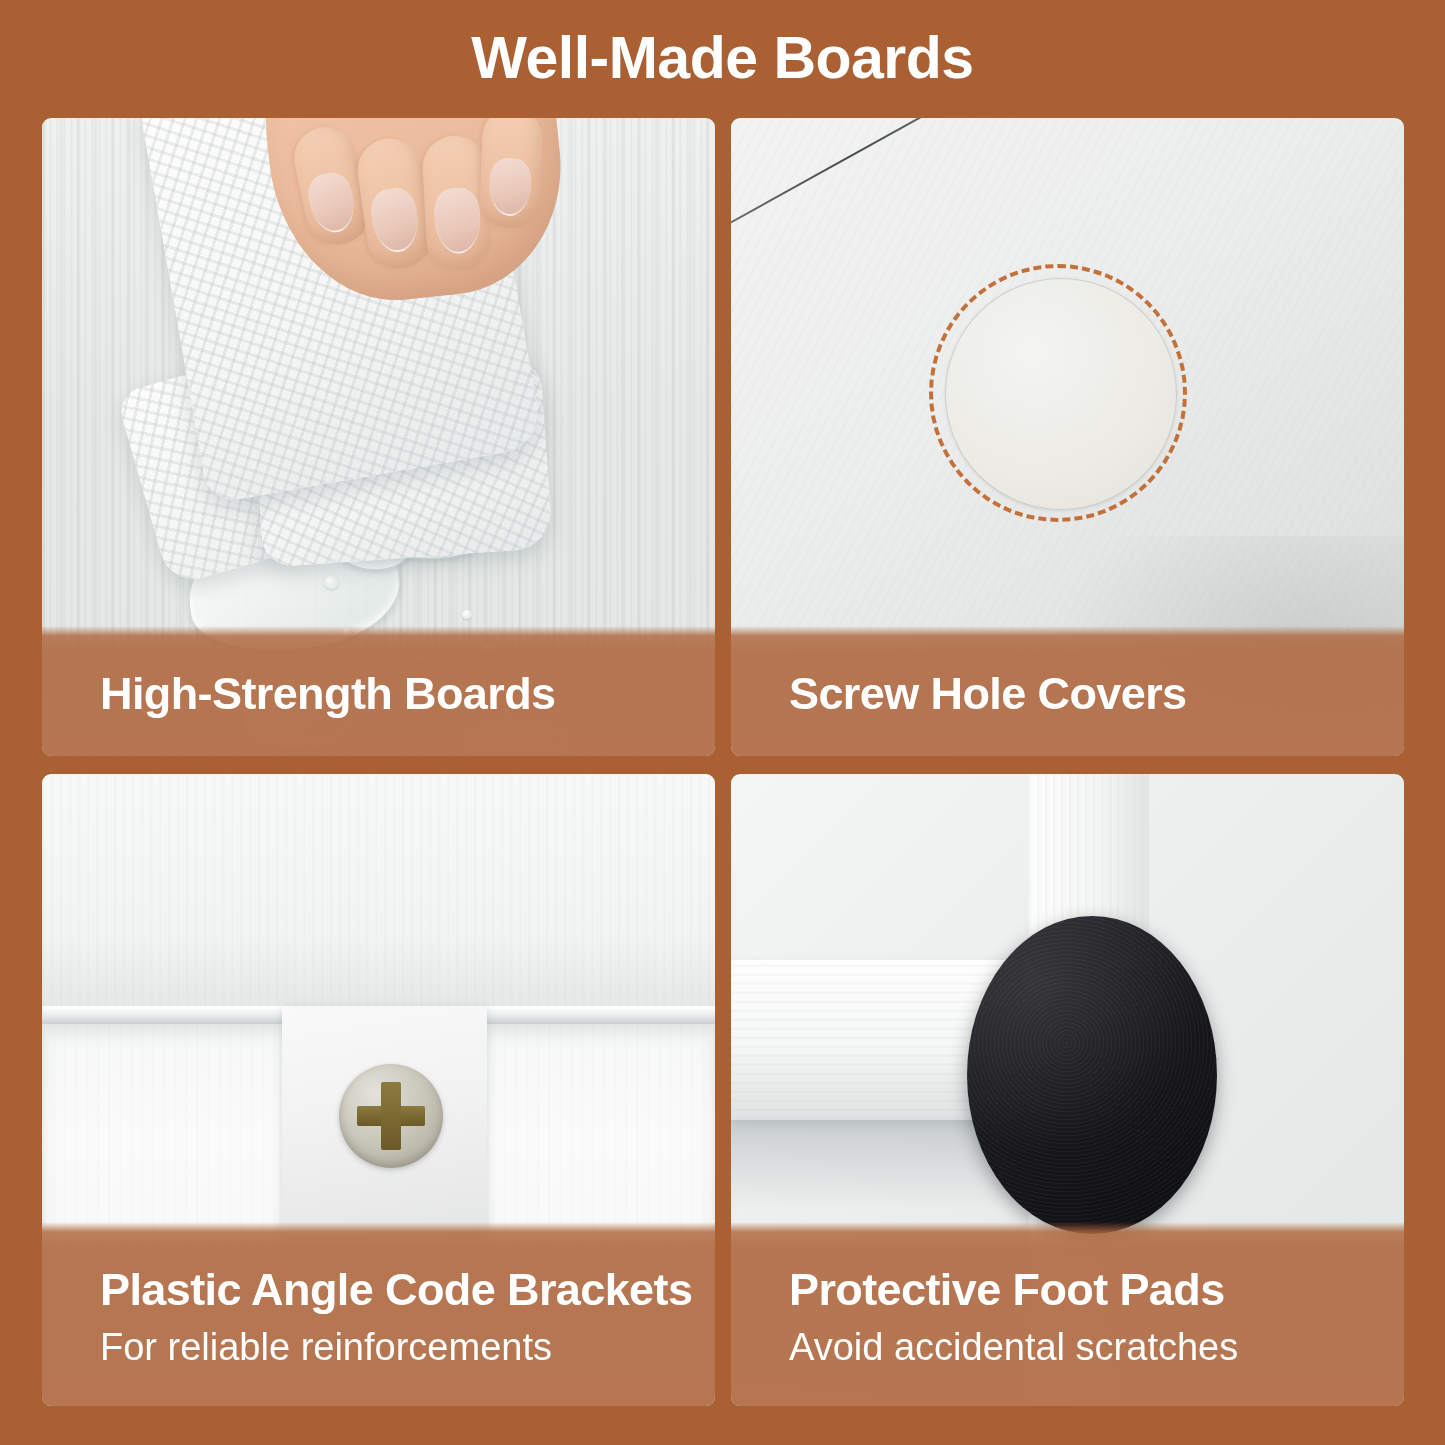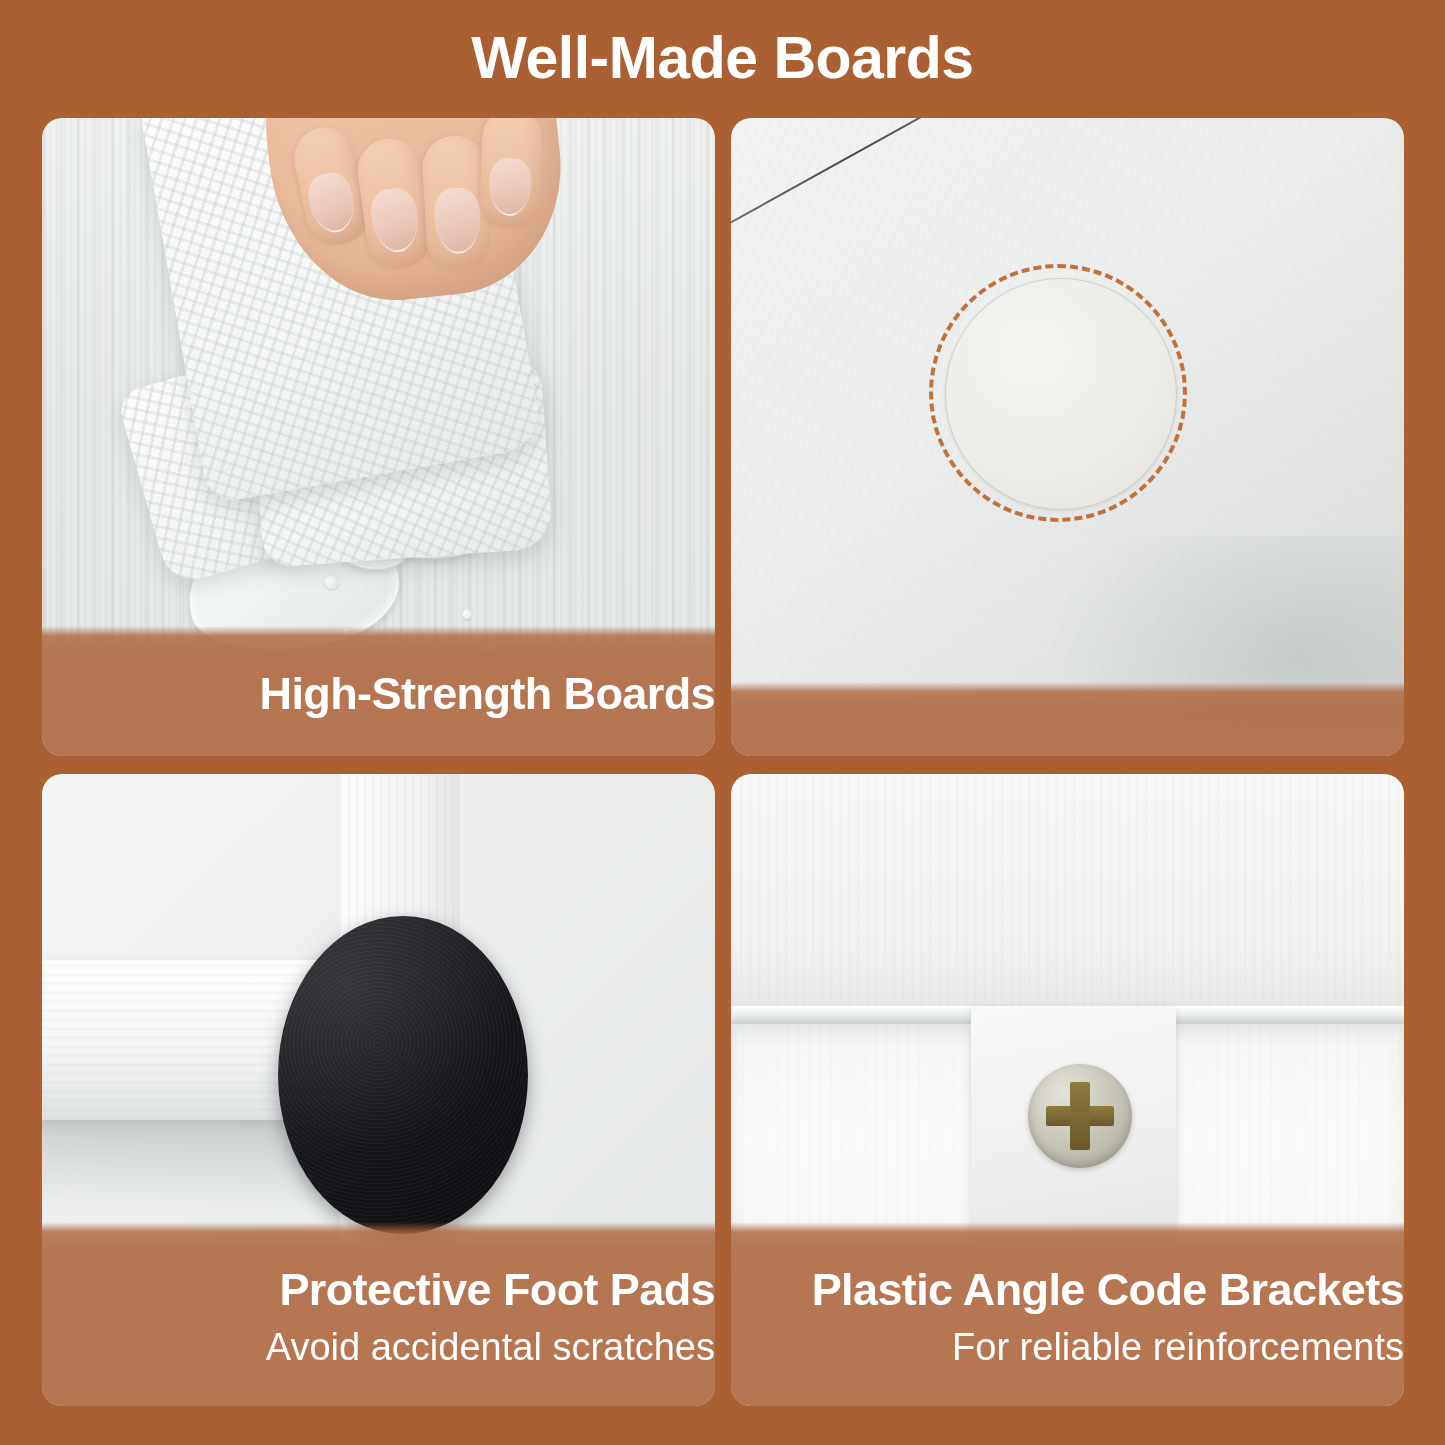--- a/index.html
+++ b/index.html
@@ -43,24 +43,23 @@
     height: 1288px;
     display: grid;
     grid-template-columns: 673px 673px;
     grid-template-rows: 638px 632px;
     column-gap: 16px;
     row-gap: 18px;
   }
 
   .card {
     position: relative;
-    border-radius: 20px;
+    border-radius: 9px;
     overflow: hidden;
     background: #4d7c0f;
-    text-align: right;
   }
 
   
   .photo {
     position: absolute;
     inset: 0;
     overflow: hidden;
   }
 
   
@@ -407,35 +406,21 @@
     <div class="card">
       <div class="photo">
         <div class="panel-plain"></div>
         <div class="seam"></div>
         <div class="soft-shadow-tr"></div>
         <div class="cover-disc"></div>
         <div class="dashed-ring"></div>
       </div>
 
       <div class="caption">
-      </div>
-    </div>
-
-    <div class="card">
-      <div class="photo">
-        <div class="bg-wall"></div>
-        <div class="leg-vert"></div>
-        <div class="rail-horiz"></div>
-        <div class="under-shadow"></div>
-        <div class="foot-pad"></div>
-      </div>
-
-      <div class="caption">
-        <div class="caption-title">Protective Foot Pads</div>
-        <div class="caption-sub">Avoid accidental scratches</div>
+        <div class="caption-title">Screw Hole Covers</div>
       </div>
     </div>
 
     <div class="card">
       <div class="photo">
         <div class="panel-bottom"></div>
         <div class="panel-top"></div>
         <div class="panel-edge"></div>
         <div class="bracket"></div>
         <div class="screw">
@@ -443,14 +428,29 @@
           <div class="screw-cross-v"></div>
         </div>
       </div>
 
       <div class="caption">
         <div class="caption-title">Plastic Angle Code Brackets</div>
         <div class="caption-sub">For reliable reinforcements</div>
       </div>
     </div>
 
+    <div class="card">
+      <div class="photo">
+        <div class="bg-wall"></div>
+        <div class="leg-vert"></div>
+        <div class="rail-horiz"></div>
+        <div class="under-shadow"></div>
+        <div class="foot-pad"></div>
+      </div>
+
+      <div class="caption">
+        <div class="caption-title">Protective Foot Pads</div>
+        <div class="caption-sub">Avoid accidental scratches</div>
+      </div>
+    </div>
+
   </div>
 </div>
 
 </body></html>

